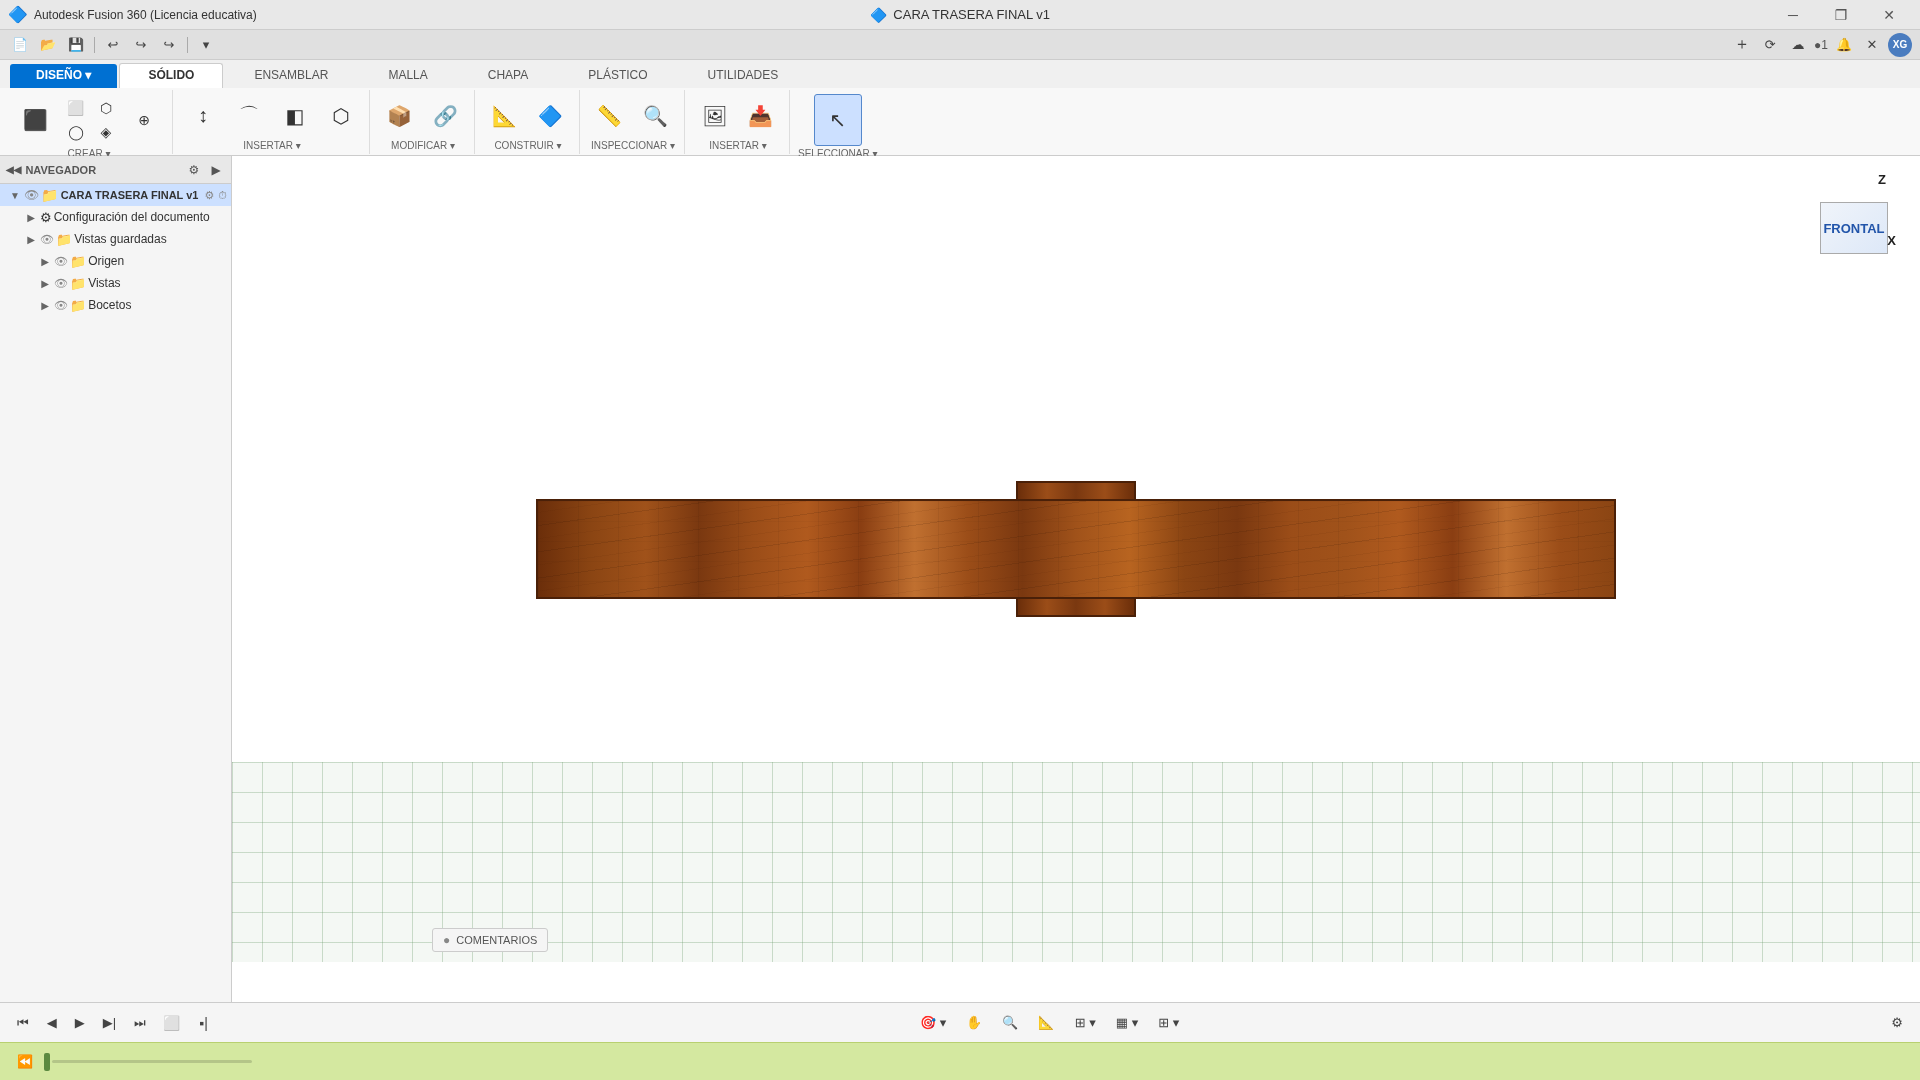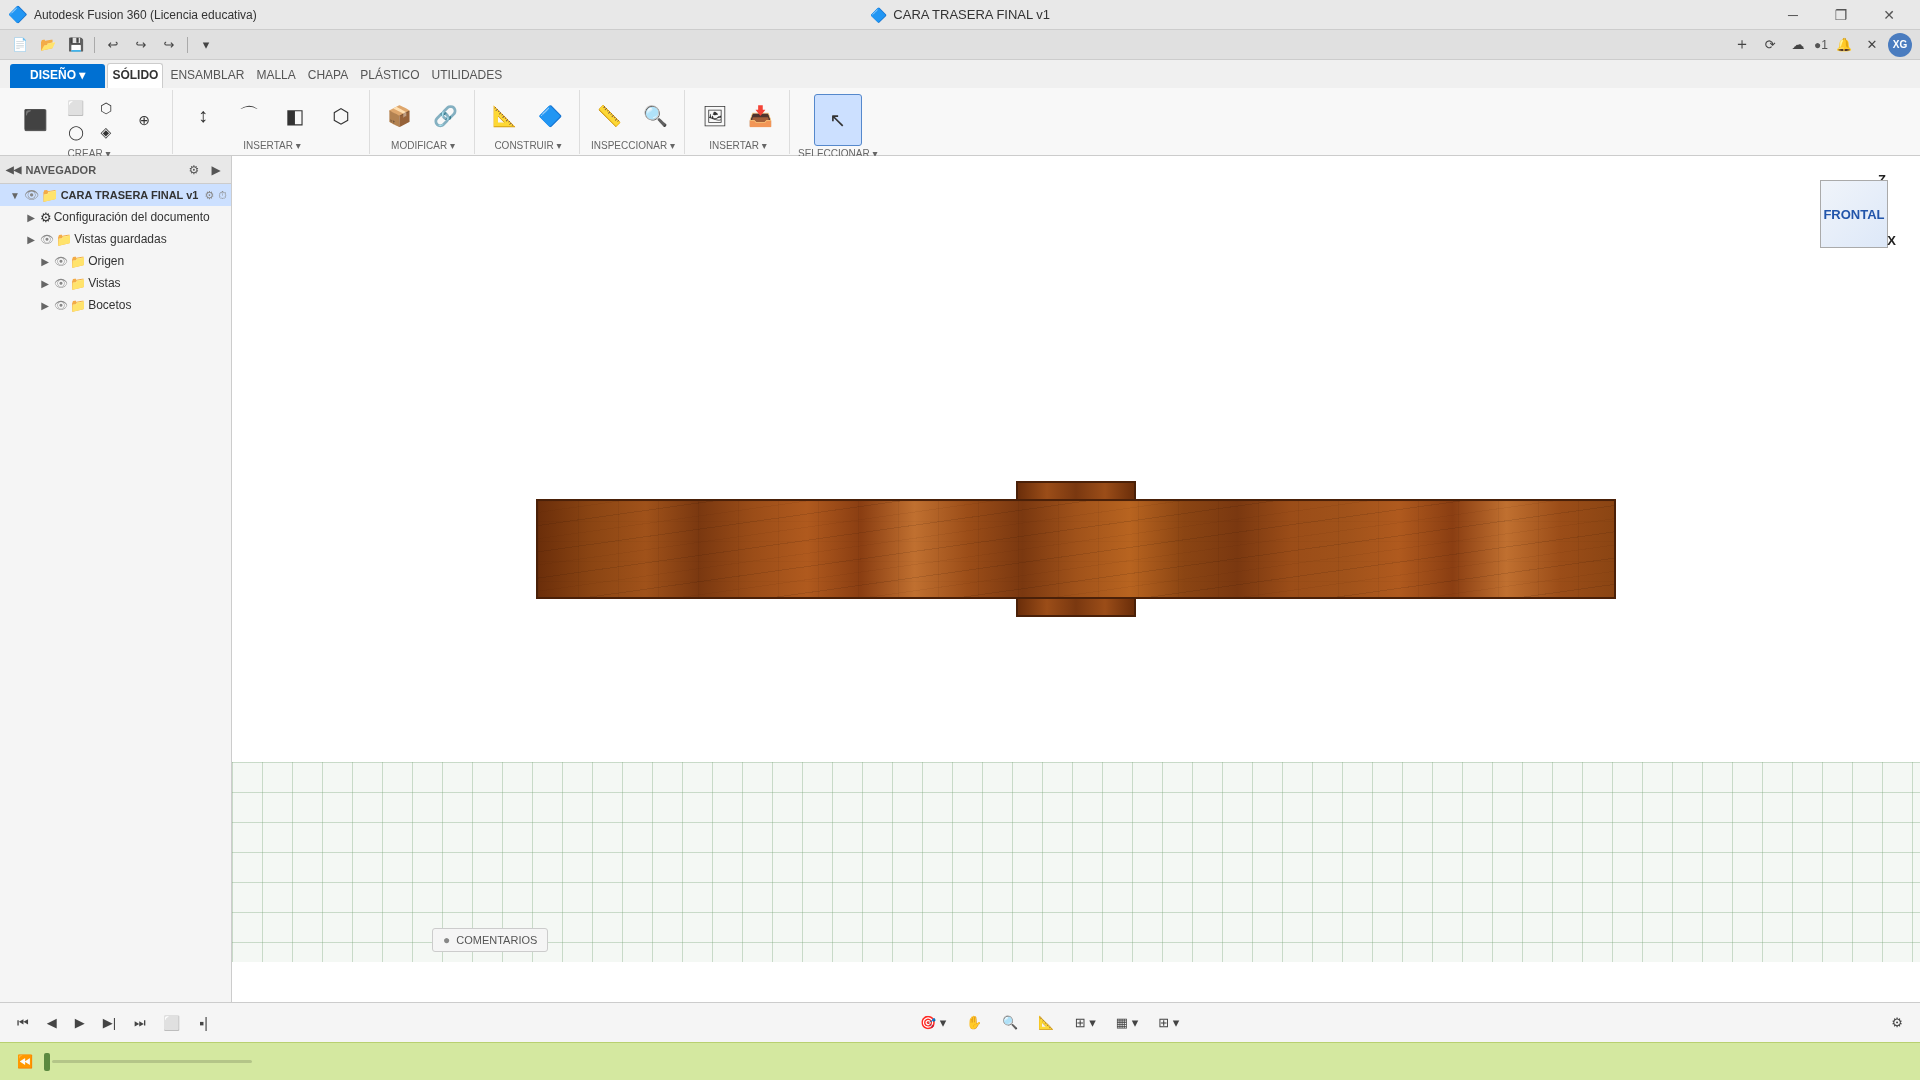--- a/index.html
+++ b/index.html
@@ -36,38 +36,38 @@
     
     #ribbon-tabs {
       height: 28px;
       background: #f0f0f0;
       display: flex;
       align-items: flex-end;
       padding-left: 10px;
       gap: 2px;
     }
     .ribbon-tab {
-      padding: 4px 4px 6px;
+      padding: 4px 28px 6px;
       font-size: 12px;
       cursor: pointer;
       color: #555;
       border: 1px solid transparent;
       border-bottom: none;
       border-radius: 3px 3px 0 0;
     }
     .ribbon-tab.active {
       background: #fff;
       border-color: #ccc;
       color: #333;
       font-weight: 600;
     }
     .design-dropdown {
       background: #0070d2;
       color: white;
-      padding: 4px 20px 6px;
+      padding: 4px 26px 6px;
       border-radius: 3px 3px 0 0;
       cursor: pointer;
       font-size: 12px;
       font-weight: 600;
       display: flex;
       align-items: center;
       gap: 4px;
     }
 
     
@@ -178,32 +178,32 @@
     
     #compass {
       position: absolute;
       top: 16px;
       right: 24px;
       width: 80px;
       height: 80px;
     }
     .compass-face {
       width: 68px;
-      height: 68px;
+      height: 52px;
       border: 1px solid #aaa;
       background: linear-gradient(135deg, #f0f4fa, #dde8f8);
       display: flex;
       align-items: center;
       justify-content: center;
       font-size: 13px;
       font-weight: 600;
       color: #2255aa;
       cursor: pointer;
       position: relative;
-      top: 8px;
+      top: 30px;
       left: 4px;
     }
     .compass-z { position: absolute; top: 0; right: 10px; font-size: 13px; font-weight: 700; color: #222; }
     .compass-x { position: absolute; bottom: 4px; right: 0; font-size: 13px; font-weight: 700; color: #222; }
 
     
     #wood-piece {
       position: absolute;
       top: 50%;
       left: 50%;

